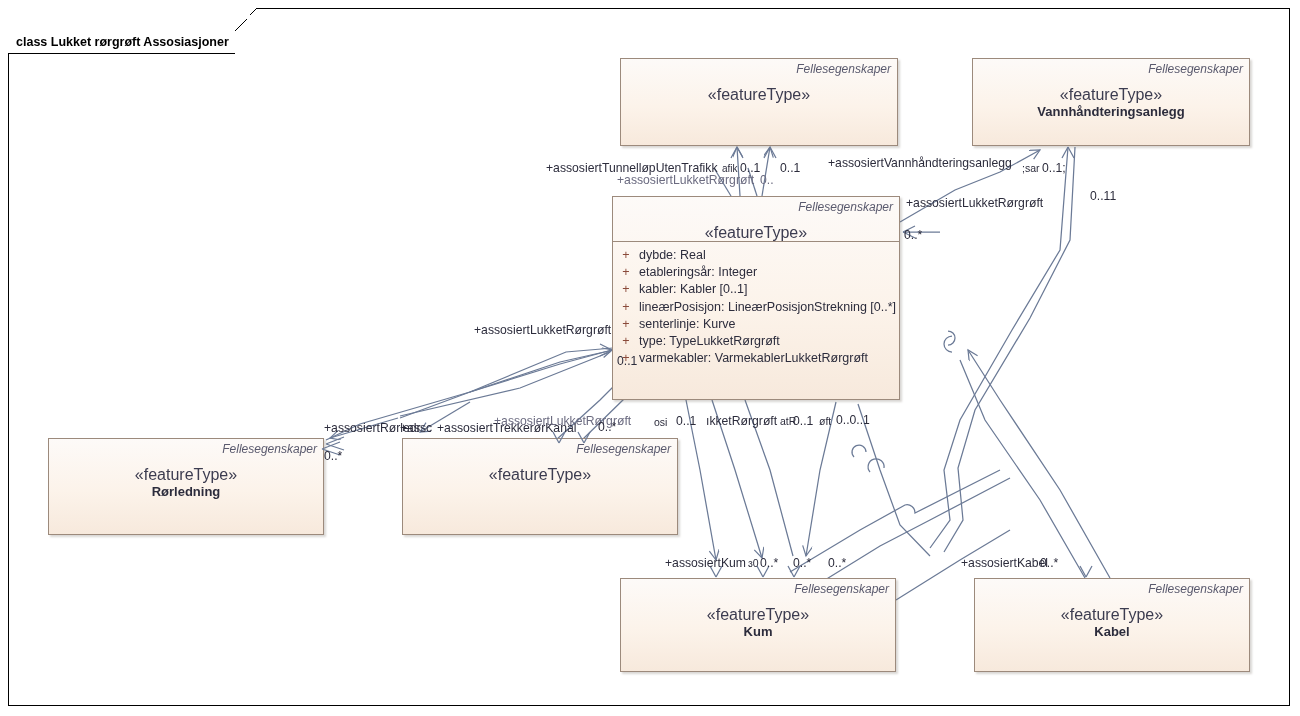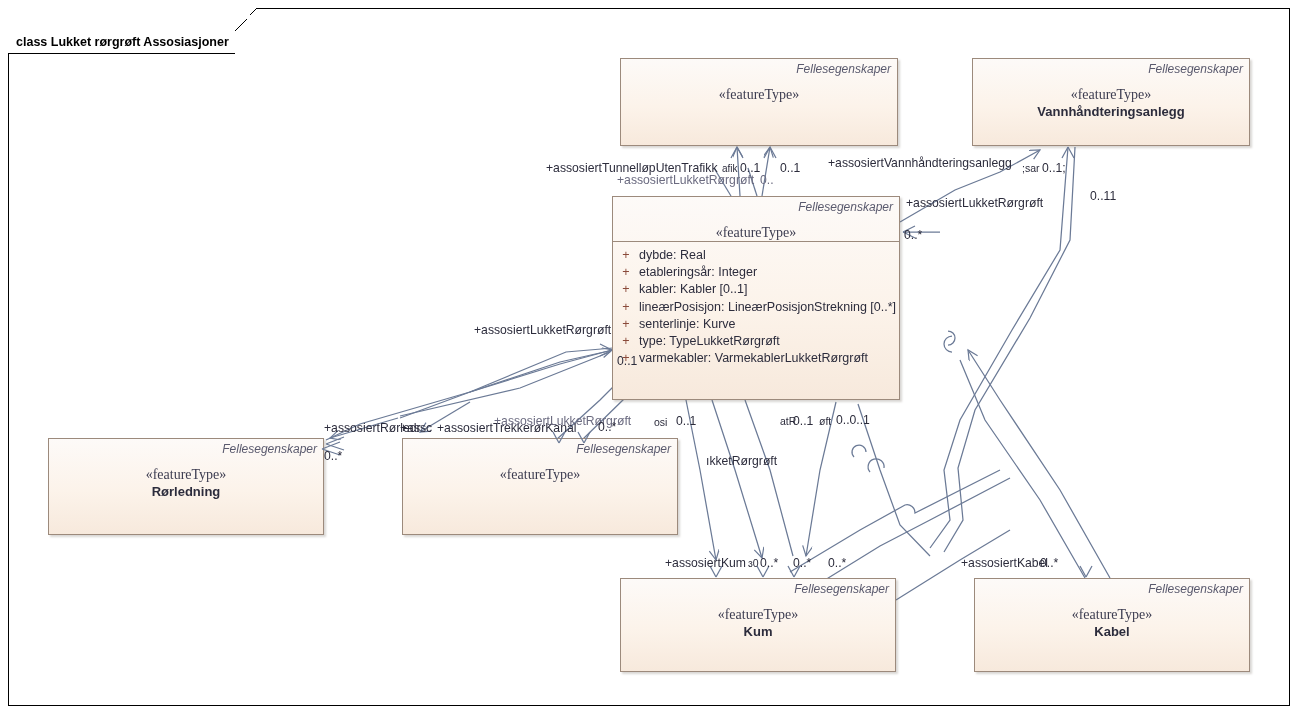--- a/index.html
+++ b/index.html
@@ -52,21 +52,21 @@
     z-index:5;
   }
   .cls .pkg{
     position:absolute;right:6px;top:3px;
     font-style:italic;font-size:12px;color:#5a5a6e;white-space:nowrap;
   }
   .cls .hdr{
     padding-top:27px;text-align:center;
   }
   .cls .stereo{
-    font-size:14px;color:#3c3c50;line-height:17px;font-family:Liberation Serif, serif;
+    font-size:16px;color:#3c3c50;line-height:17px;
   }
   .cls .name{
     font-size:13px;font-weight:bold;color:#2c2c3c;line-height:18px;
     padding-bottom:6px;
   }
   .cls .sep{
     border-top:1px solid #9c8a7c;margin:0;
   }
   .cls .attrs{
     padding:5px 0 4px 0;
@@ -286,21 +286,21 @@
   <div class="lbl" style="left:1022px;top:161px;font-size:10.5px;">;sar</div>
   <div class="lbl" style="left:906px;top:196px;">+assosiertLukketRørgrøft</div>
 
   <div class="lbl" style="left:474px;top:323px;">+assosiertLukketRørgrøft</div>
 
   <div class="lbl" style="left:324px;top:421px;">+assosiertRørledr</div>
   <div class="lbl" style="left:400px;top:421px;">+assc</div>
   <div class="lbl" style="left:437px;top:421px;">+assosiertTrekkerørKanal</div>
   <div class="lbl" style="left:494px;top:414px;color:#6b6b80;">+assosiertLukketRørgrøft</div>
   <div class="lbl" style="left:654px;top:415px;font-size:10.5px;">osi</div>
-  <div class="lbl" style="left:706px;top:414px;margin-top:40px;">ıkketRørgrøft</div>
+  <div class="lbl" style="left:706px;top:414px;">ıkketRørgrøft</div>
   <div class="lbl" style="left:780px;top:414px;font-size:10.5px;">atR</div>
   <div class="lbl" style="left:819px;top:414px;font-size:10.5px;">øft</div>
 
   <div class="lbl" style="left:665px;top:556px;">+assosiertKum</div>
   <div class="lbl" style="left:748px;top:556px;font-size:10.5px;">ɜ0</div>
   <div class="lbl" style="left:948px;top:556px;margin-left:13px;">+assosiertKabel</div>
 
   <div class="mult" style="left:740px;top:161px;">0..1</div>
   <div class="mult" style="left:780px;top:161px;">0..1</div>
   <div class="mult" style="left:760px;top:173px;color:#6b6b80;">0..</div>

